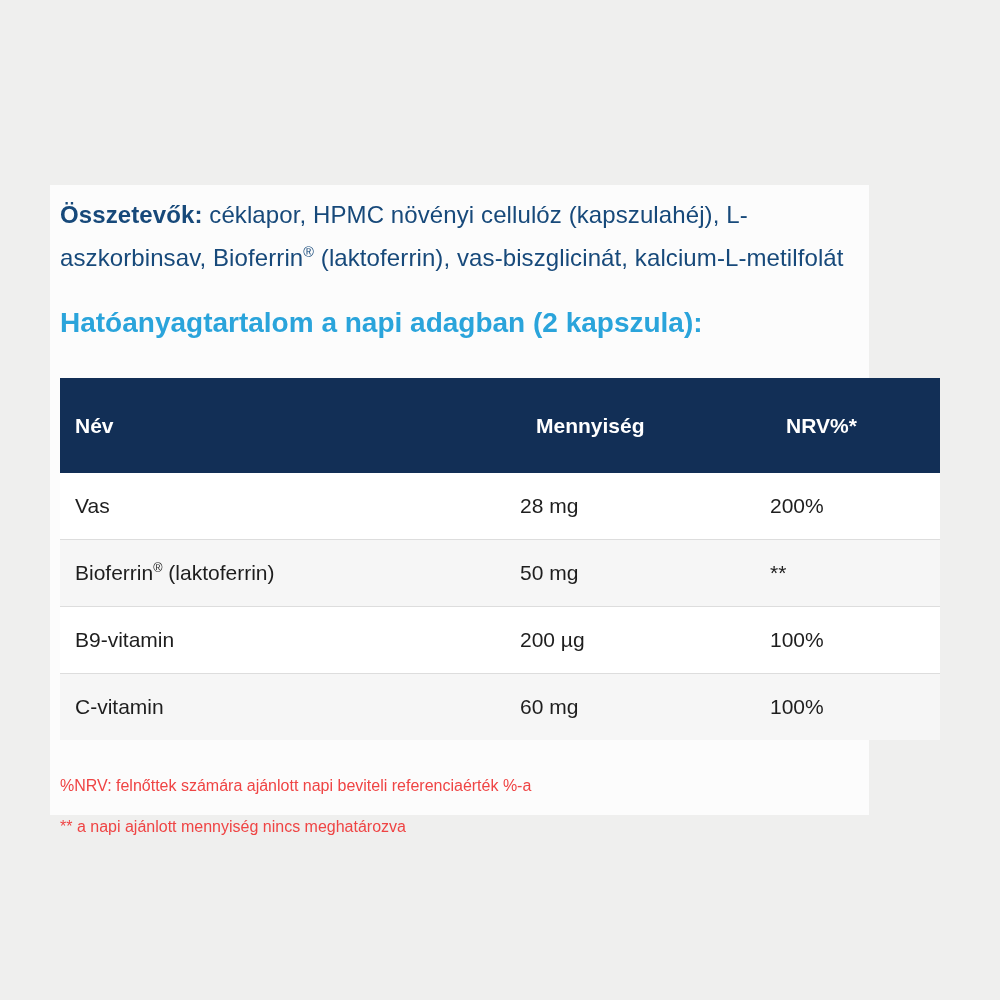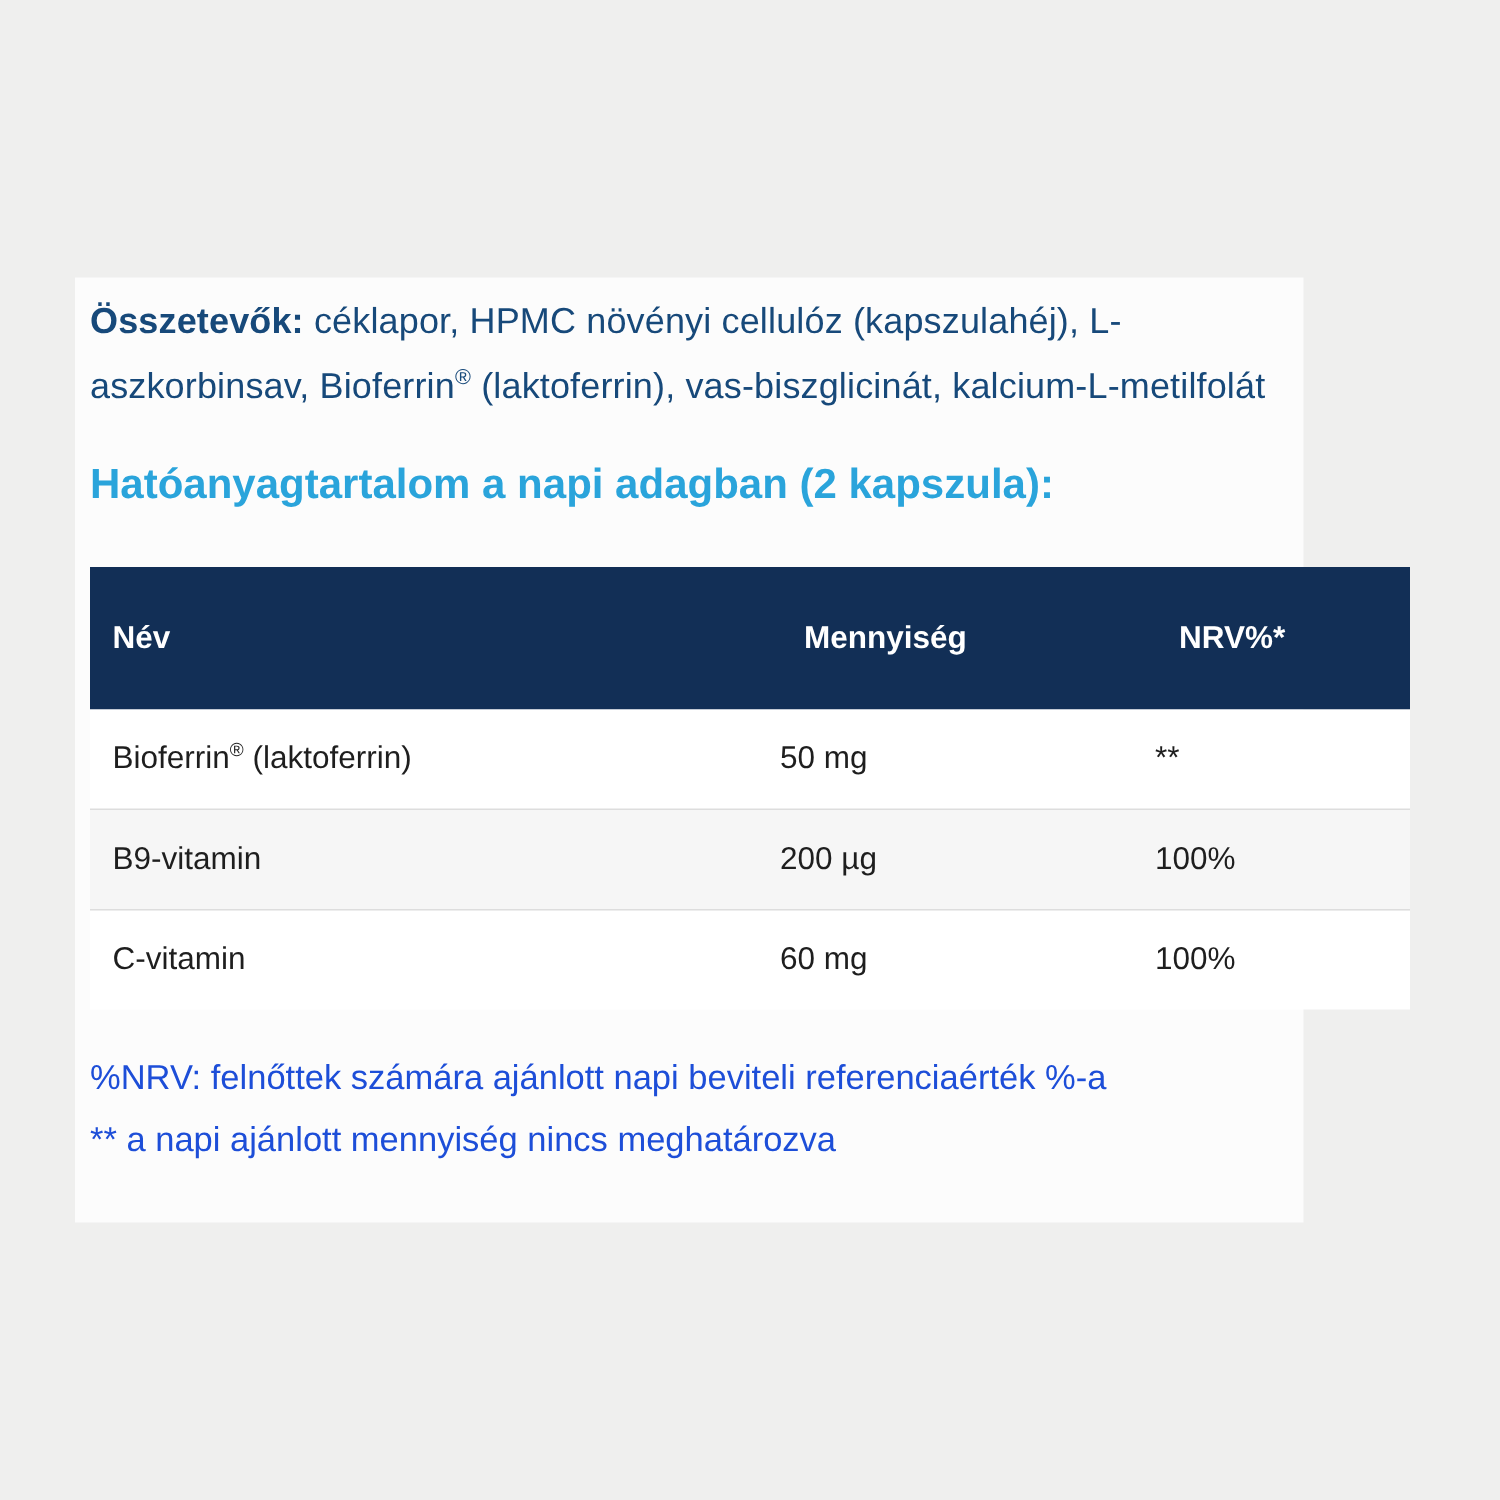--- a/index.html
+++ b/index.html
@@ -63,23 +63,23 @@
     vertical-align: middle;
     text-align: left;
   }
   table.nutrition tbody tr { border-top: 1px solid #dddddd; }
   table.nutrition tbody tr:first-child { border-top: none; }
   table.nutrition tbody tr:nth-child(odd)  { background: #ffffff; }
   table.nutrition tbody tr:nth-child(even) { background: #f6f6f6; }
   .footnotes { margin-top: 25px; }
   .footnote {
     margin: 0;
-    font-size: 23px;
+    font-size: 16px;
     line-height: 41px;
-    color: #1d4ed8;
+    color: #ef4444;
   }
   sup { font-size: 60%; line-height: 0; }
 </style>
 </head>
 <body>
 
 <div class="panel">
 
   <p class="ingredients"><b>Összetevők:</b> <span>céklapor, HPMC növényi cellulóz (kapszulahéj), L-aszkorbinsav, Bioferrin<sup>®</sup> (laktoferrin), vas-biszglicinát, kalcium-L-metilfolát</span></p>
 
@@ -93,20 +93,25 @@
       </colgroup>
     <thead>
       <tr>
         <th>Név</th>
         <th>Mennyiség</th>
         <th>NRV%*</th>
       </tr>
     </thead>
     <tbody>
       <tr>
+        <td>Vas</td>
+        <td>28 mg</td>
+        <td>200%</td>
+      </tr>
+      <tr>
         <td>Bioferrin<sup>®</sup> (laktoferrin)</td>
         <td>50 mg</td>
         <td>**</td>
       </tr>
       <tr>
         <td>B9-vitamin</td>
         <td>200 µg</td>
         <td>100%</td>
       </tr>
       <tr>

